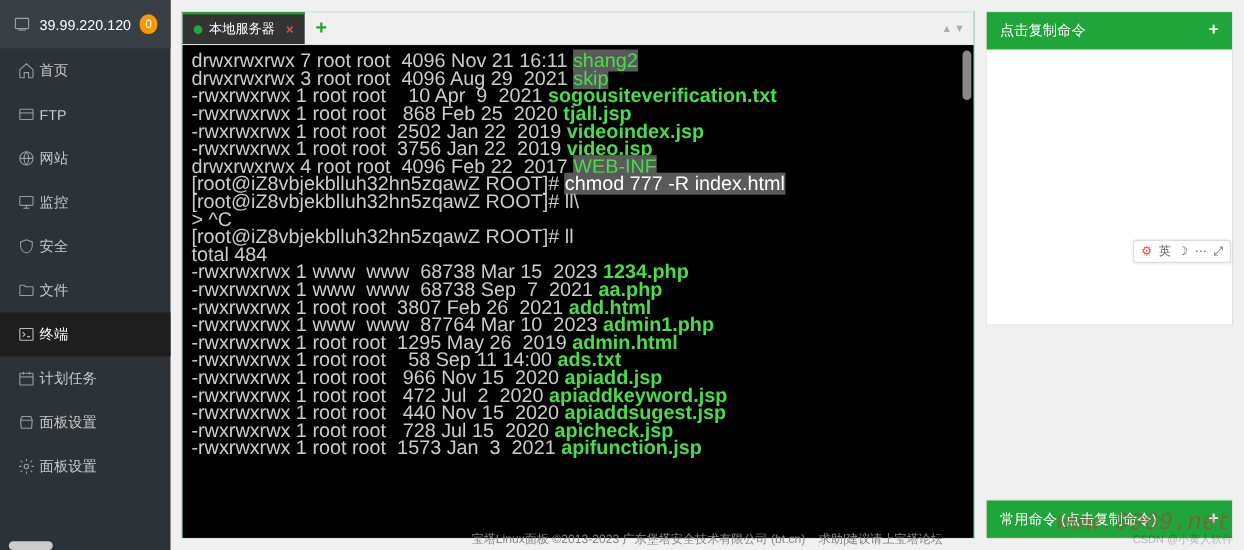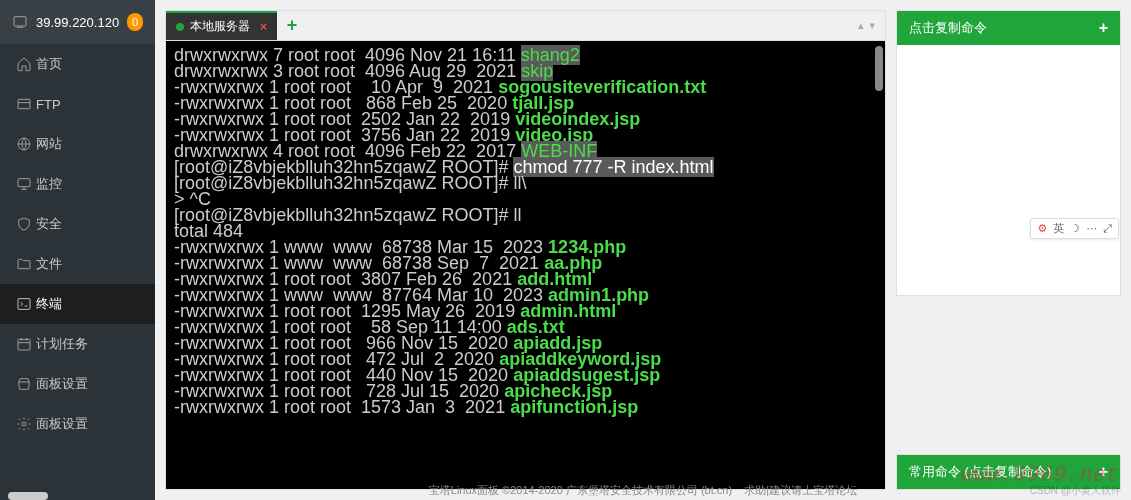--- a/index.html
+++ b/index.html
@@ -190,19 +190,19 @@
 
 <div class="ime">
   <span class="paw">⚙</span>
   <span>英</span>
   <span>☽</span>
   <span>⋯</span>
   <span>⤢</span>
 </div>
 
 <div class="footer">
-  <span>宝塔Linux面板 ©2014-2020 广东堡塔安全技术有限公司 (bt.cn)</span>
+  <span>宝塔Linux面板 ©2013-2023 广东堡塔安全技术有限公司 (bt.cn)</span>
   &nbsp;&nbsp;
   <span style="color:#888">求助|建议请上宝塔论坛</span>
 </div>
 <div class="wm">www.9969.net</div>
 <div class="wm2">CSDN @小黄人软件</div>
 <div class="hscroll"></div>
 
 </body></html>

